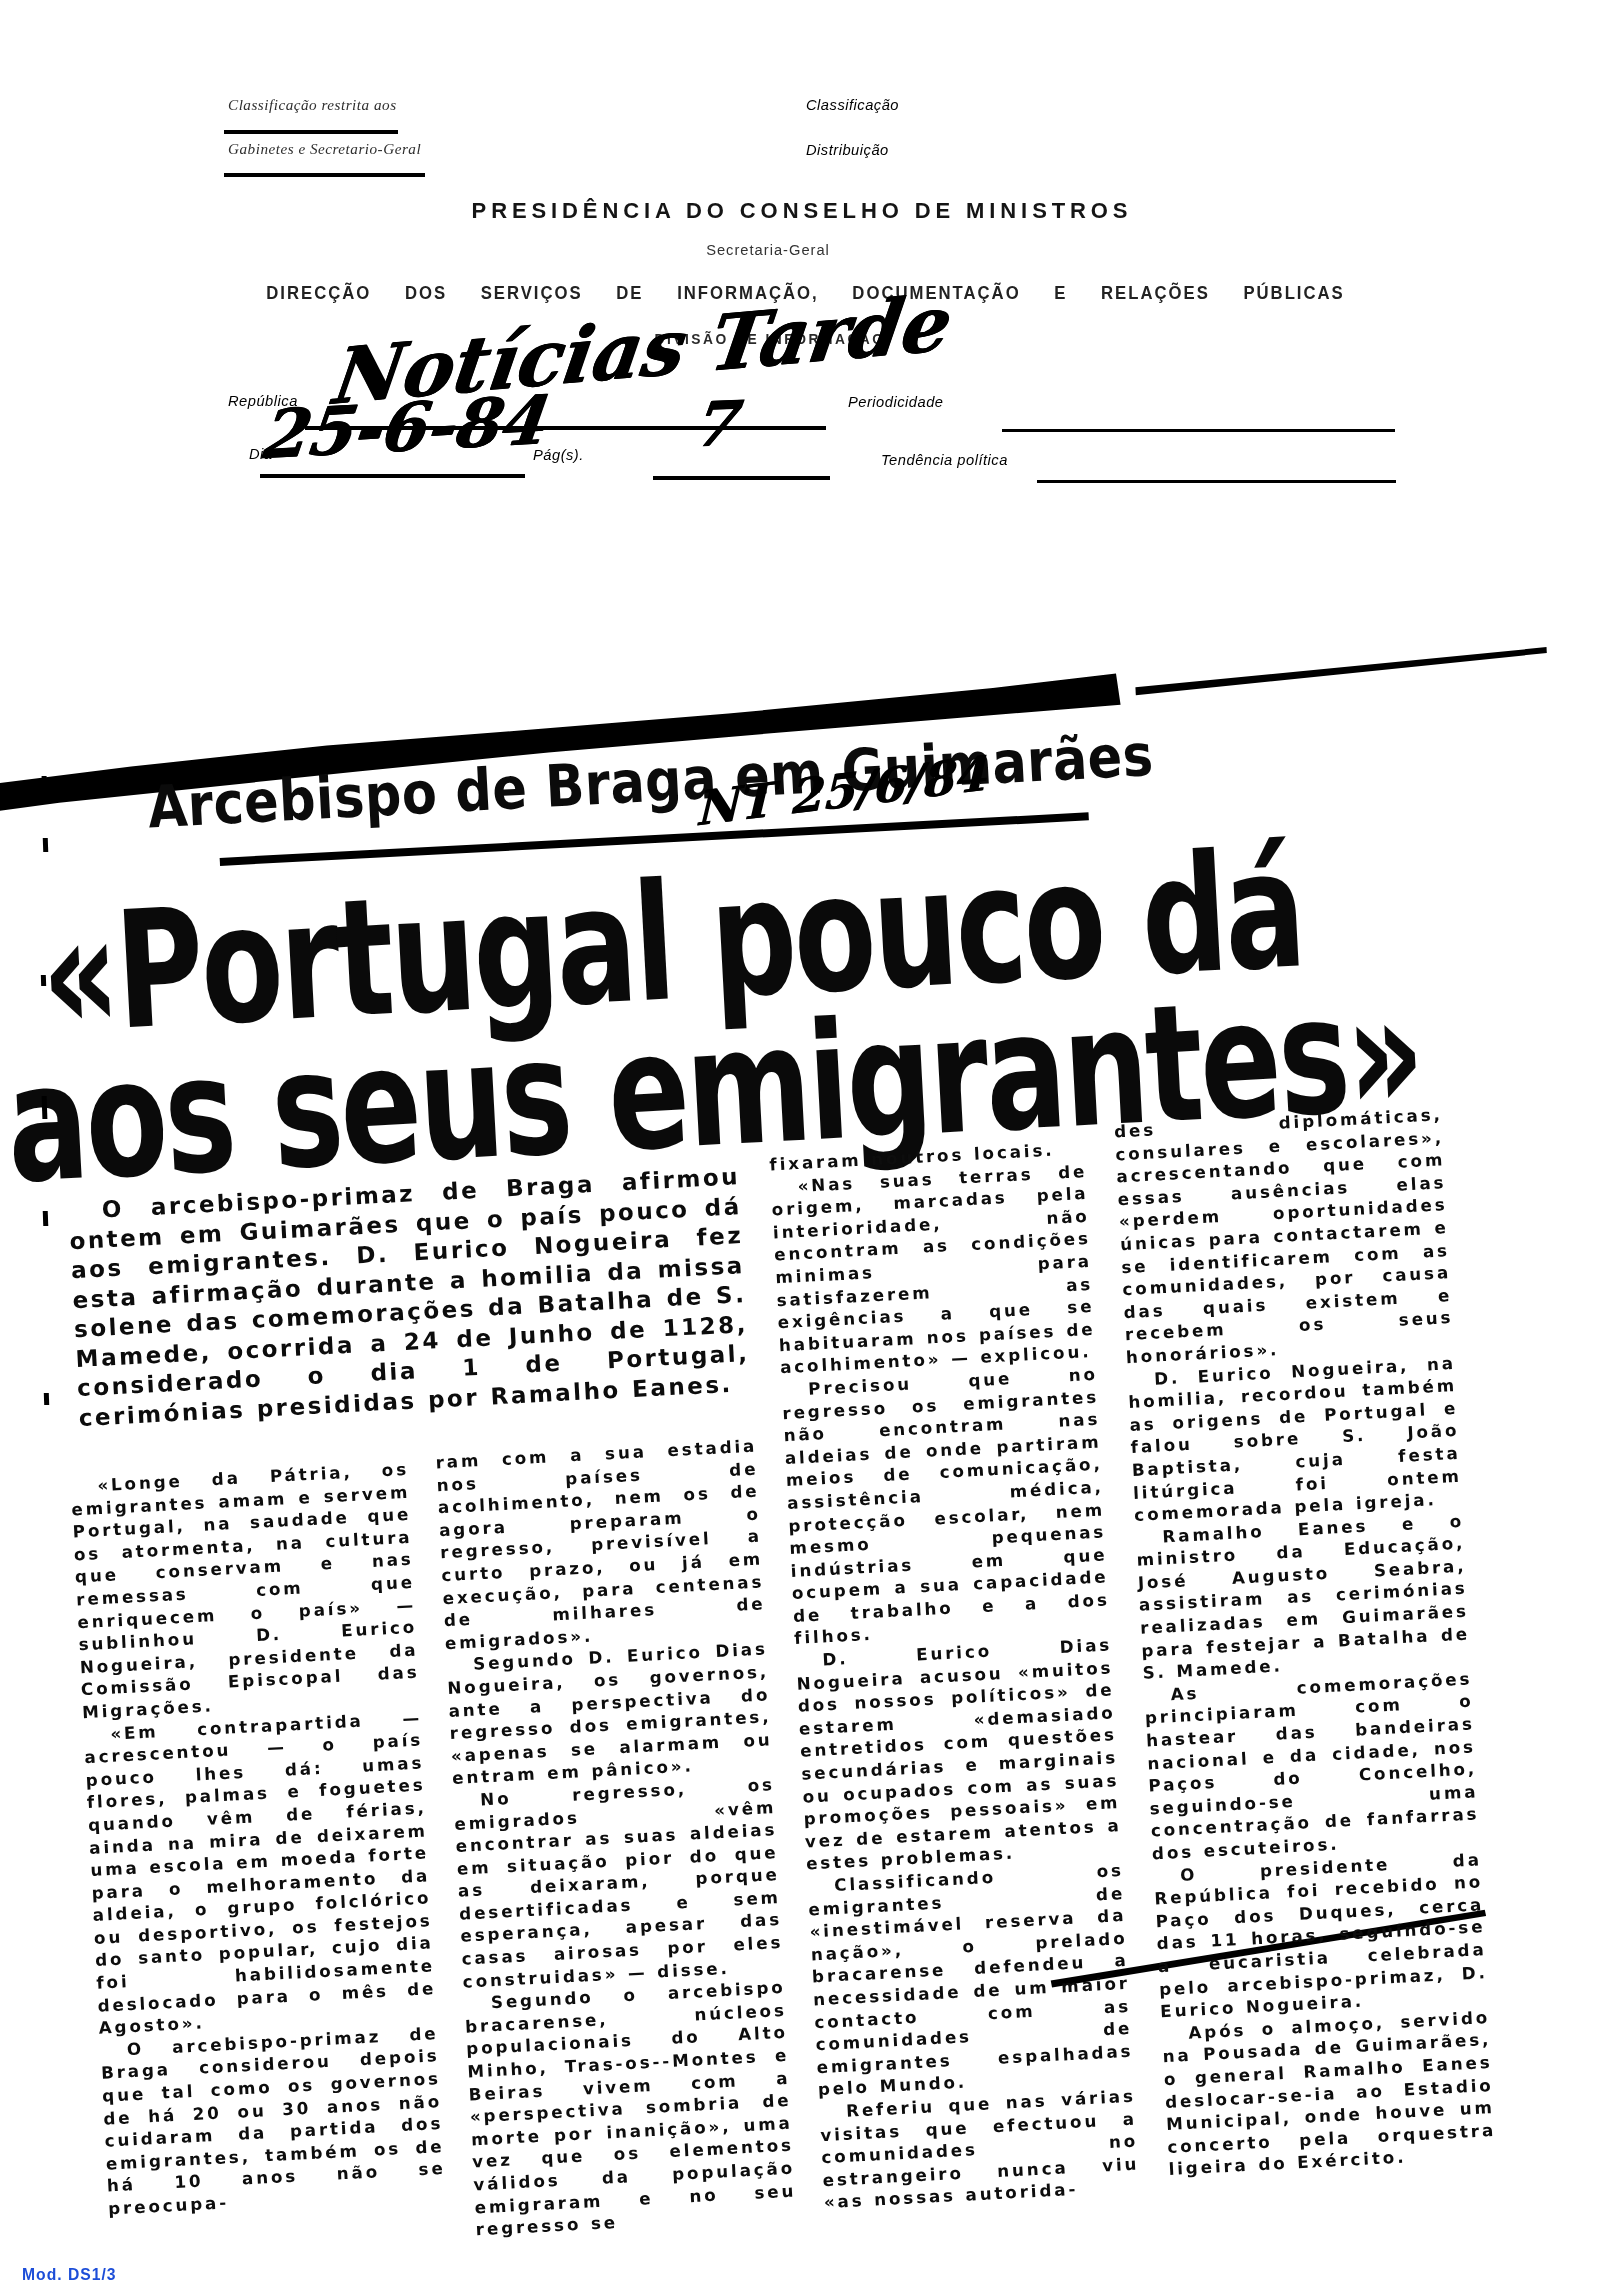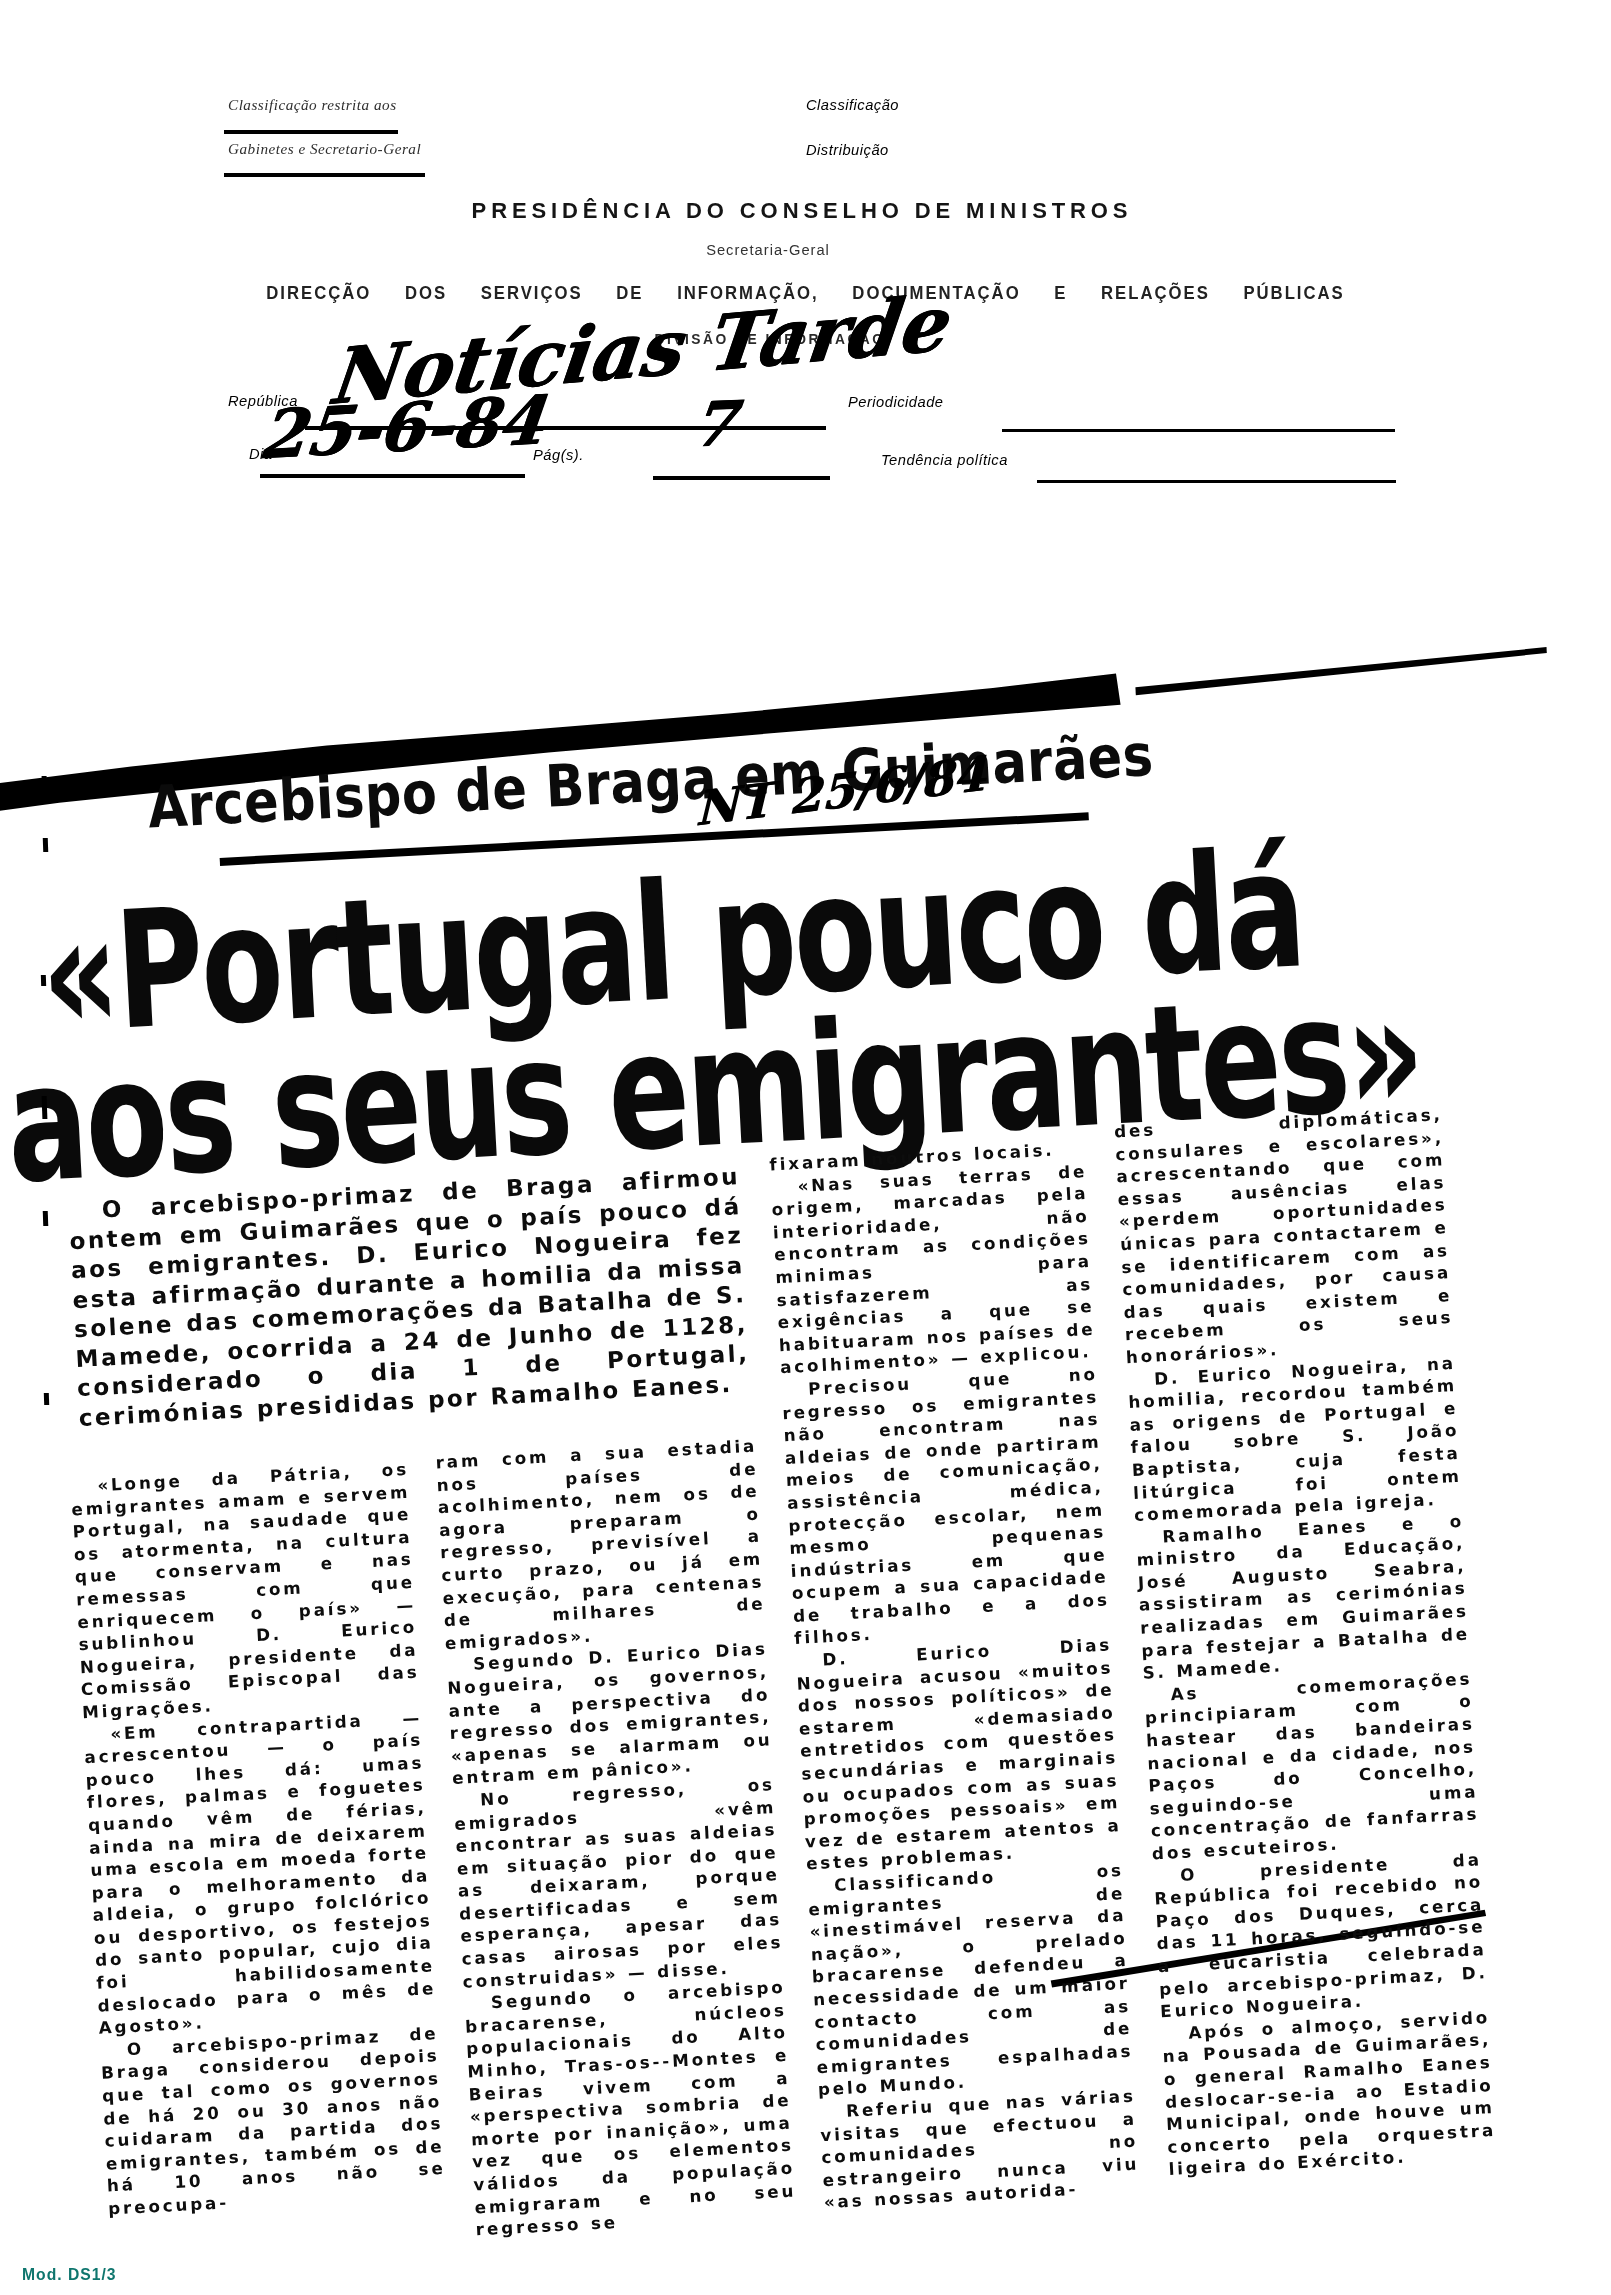--- a/index.html
+++ b/index.html
@@ -31,21 +31,21 @@
     left:216px;width:1179px;text-align:center;font-size:16.7px;color:#222;
     letter-spacing:2px;word-spacing:27px;white-space:nowrap;font-weight:bold;
     transform:scaleY(1.05);
   }
   .org-div{width:1540px;text-align:center;font-size:13.8px;color:#2a2a2a;letter-spacing:2.5px;font-weight:bold;}
   .hand{
     font-family:"DejaVu Serif", serif;font-style:italic;font-weight:bold;color:#000;
     white-space:nowrap;
     text-shadow:1px 0 0 #000, 0 0.5px 0 #000, 0.5px 0.5px 0 #000;
   }
-  .mod-ref{font-size:15.7px;font-weight:bold;color:#0f766e;letter-spacing:1px;}
+  .mod-ref{font-size:15.7px;font-weight:bold;color:#1d4ed8;letter-spacing:1px;}
 
   
   #clipping{
     left:19.7px;top:685px;width:1572px;height:1513px;
     transform:rotate(-3deg);
     font-family:"DejaVu Sans", sans-serif;
   }
   .kicker{
     font-size:58px;font-weight:bold;color:#0b0b0b;white-space:nowrap;
     transform:scaleX(0.88);transform-origin:left top;letter-spacing:0.5px;

